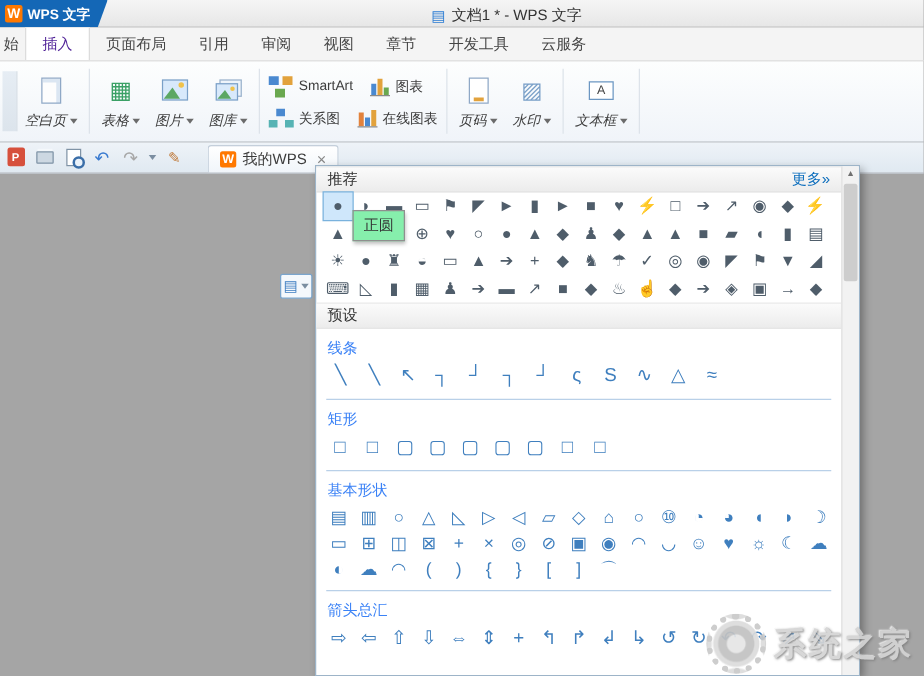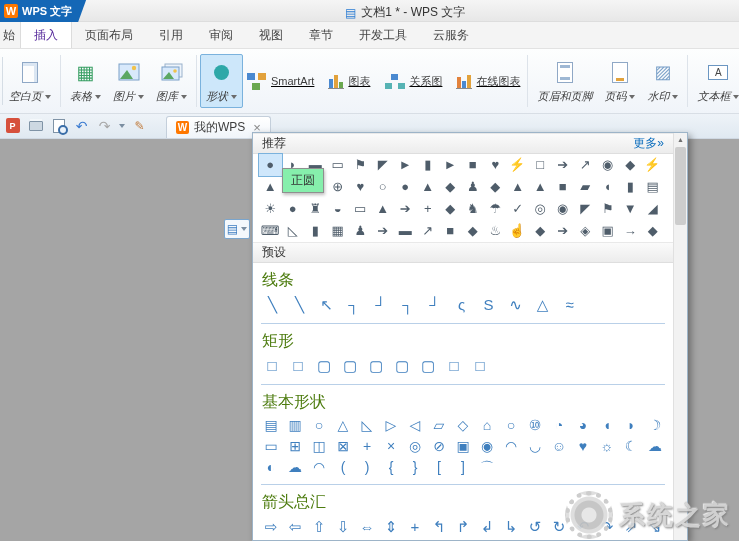--- a/index.html
+++ b/index.html
@@ -34,21 +34,21 @@
   .rib-sliver { width:12px; height:48px; background:linear-gradient(#e6edf4,#dce4ec);
     border-right:1px solid #d5dde5; }
   .vsep { width:1px; height:52px; background:#dde3ea; margin:0 3px; flex:none; }
   .rib-btn { display:flex; flex-direction:column; align-items:center; justify-content:space-between;
     height:54px; padding:4px 5px 3px; border:1px solid transparent; flex:none; }
   .rib-btn.active-btn { background:#cde7fa; border:1px solid #7ab2dd; border-radius:2px; }
   .lblrow { display:flex; align-items:center; gap:3px; }
   .lbl { font-size:11px; color:#3d3d3d; white-space:nowrap;font-style:italic; }
   .caret { width:0; height:0; border-left:3px solid transparent; border-right:3px solid transparent;
     border-top:4px solid #6b6b6b; }
-  .small-col { display:flex; flex-direction:row; justify-content:center; gap:7px; height:56px; flex:none;text-decoration:underline; }
+  .small-col { display:flex; flex-direction:column; justify-content:center; gap:7px; height:56px; flex:none; }
   .srow { display:flex; gap:6px; }
   .sbtn { display:flex; align-items:center; gap:4px; padding:1px 4px; font-size:11px; color:#3d3d3d; }
 
   
   .ic { width:26px; height:26px; display:flex; align-items:center; justify-content:center; }
   .ic-page { width:16px; height:21px; background:#fdfdfd; border:1px solid #8fa8c6;
     box-shadow:inset -3px 3px 0 #dbe6f2; }
   .g-table { font-size:19px; color:#3aa065; line-height:1; }
   .g-wm { font-size:18px; color:#7aa0c8; line-height:1; }
   .ic-shapec { width:15px; height:15px; border-radius:50%; background:#2ea8a8; }
@@ -116,21 +116,21 @@
     border-left:1px solid #e0e0e0; }
   .scroll-up { height:13px; font-size:7px; color:#707070; text-align:center; line-height:13px; }
   .pthumb { position:absolute; top:14px; left:1px; right:1px; height:78px; background:#cdcdcd; border-radius:2px; }
   .sec-header { height:21px; background:linear-gradient(#fbfbfb,#ececec); border-top:1px solid #e9e9e9;
     border-bottom:1px solid #dedede; display:flex; align-items:center; justify-content:space-between;
     padding:0 9px; font-size:12px; color:#333; }
   .more { color:#0d6ebd; font-size:12px; text-decoration:none;text-align:center; }
   .prow { display:flex; padding:0 6px; flex-wrap:nowrap; }
   .rshape { width:22.5px; text-align:center; font-size:13px; color:#4f5d6a; line-height:22px; }
   .rec0 .rshape:first-child { background:#cfe7fb; box-shadow:0 0 0 1px #7ab2dd; }
-  .plabel { font-size:16px; color:#4d7c0f; padding:7px 9px 2px; }
+  .plabel { font-size:12px; color:#3b82f6; padding:7px 9px 2px; }
   .pshape { width:24px; text-align:center; font-size:15px; color:#3f7fbe; line-height:24px; }
   .lines-row .pshape { width:27px; }
   .rects-row .pshape { width:26px; }
   .basic-row .pshape { font-size:14px; line-height:21px; }
   .psep { height:1px; background:#b9d0e8; margin:6px 8px 0; }
 
   
   .tooltip { position:absolute; left:282px; top:168px; z-index:20; background:#86efac;
     border:1px solid #8f8f8f; box-shadow:1px 2px 3px rgba(0,0,0,.25); padding:3px 8px;
     font-size:12px; color:#333; }
@@ -219,29 +219,20 @@
     </span>
     <span class="lblrow">
         <span class="lbl">图库</span>
         <span class="caret"></span>
       </span>
   </div>
 
 
   <div class="vsep"></div>
 
-  <div class="rib-btn active-btn">
-    <span class="ic">
-        <span class="ic-shapec"></span>
-      </span>
-    <span class="lblrow">
-        <span class="lbl">形状</span>
-        <span class="caret"></span>
-      </span>
-  </div>
 
   <div class="small-col">
     <div class="srow">
       <span class="sbtn">
         <span class="ic-sa"></span>
         <span>SmartArt</span>
       </span>
       <span class="sbtn">
         <span class="ic-bars"></span>
         <span>图表</span>
@@ -254,28 +245,20 @@
       </span>
       <span class="sbtn">
         <span class="ic-obars"></span>
         <span>在线图表</span>
       </span>
     </div>
   </div>
 
   <div class="vsep"></div>
 
-  <div class="rib-btn">
-    <span class="ic">
-        <span class="ic-hf"></span>
-      </span>
-    <span class="lblrow">
-        <span class="lbl">页眉和页脚</span>
-      </span>
-  </div>
 
   <div class="rib-btn">
     <span class="ic">
         <span class="ic-pn"></span>
       </span>
     <span class="lblrow">
         <span class="lbl">页码</span>
         <span class="caret"></span>
       </span>
   </div>

